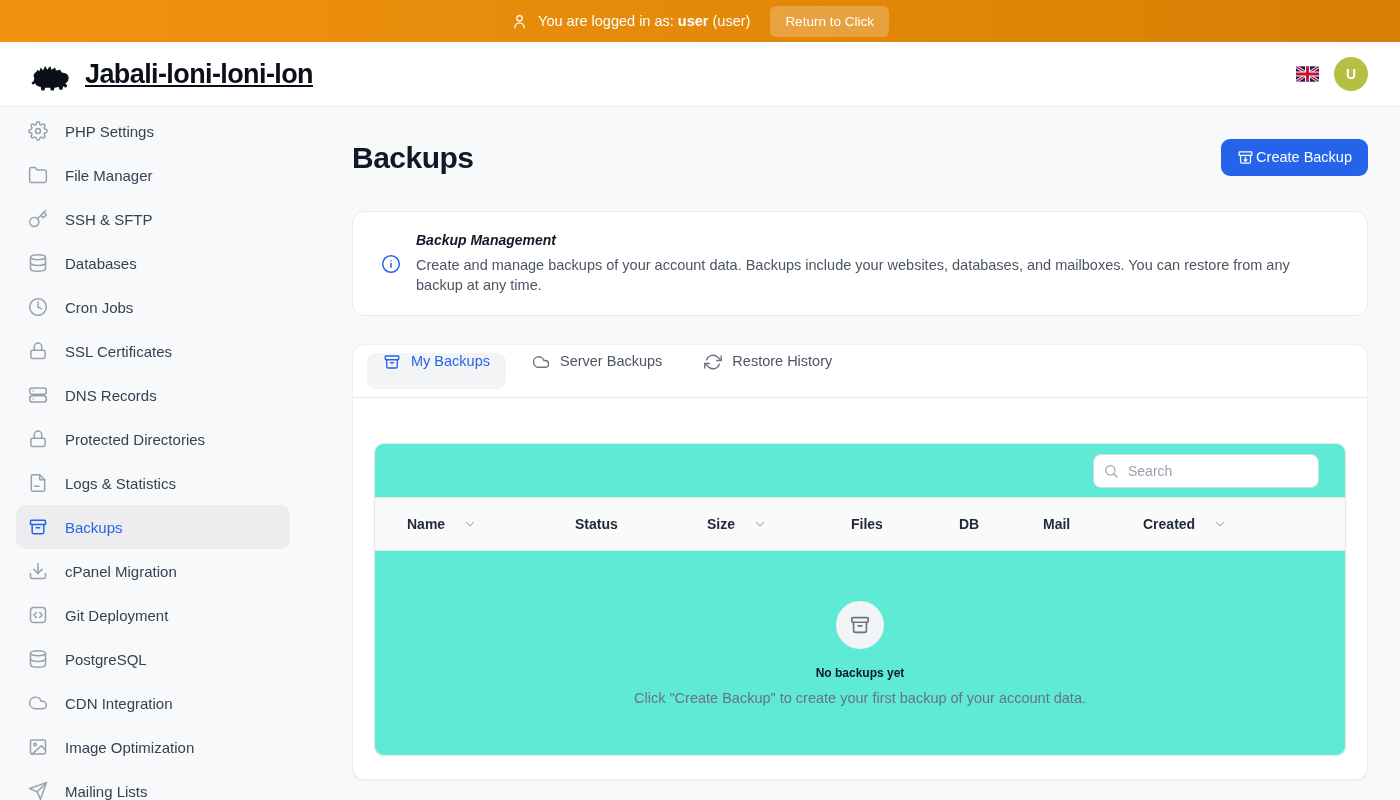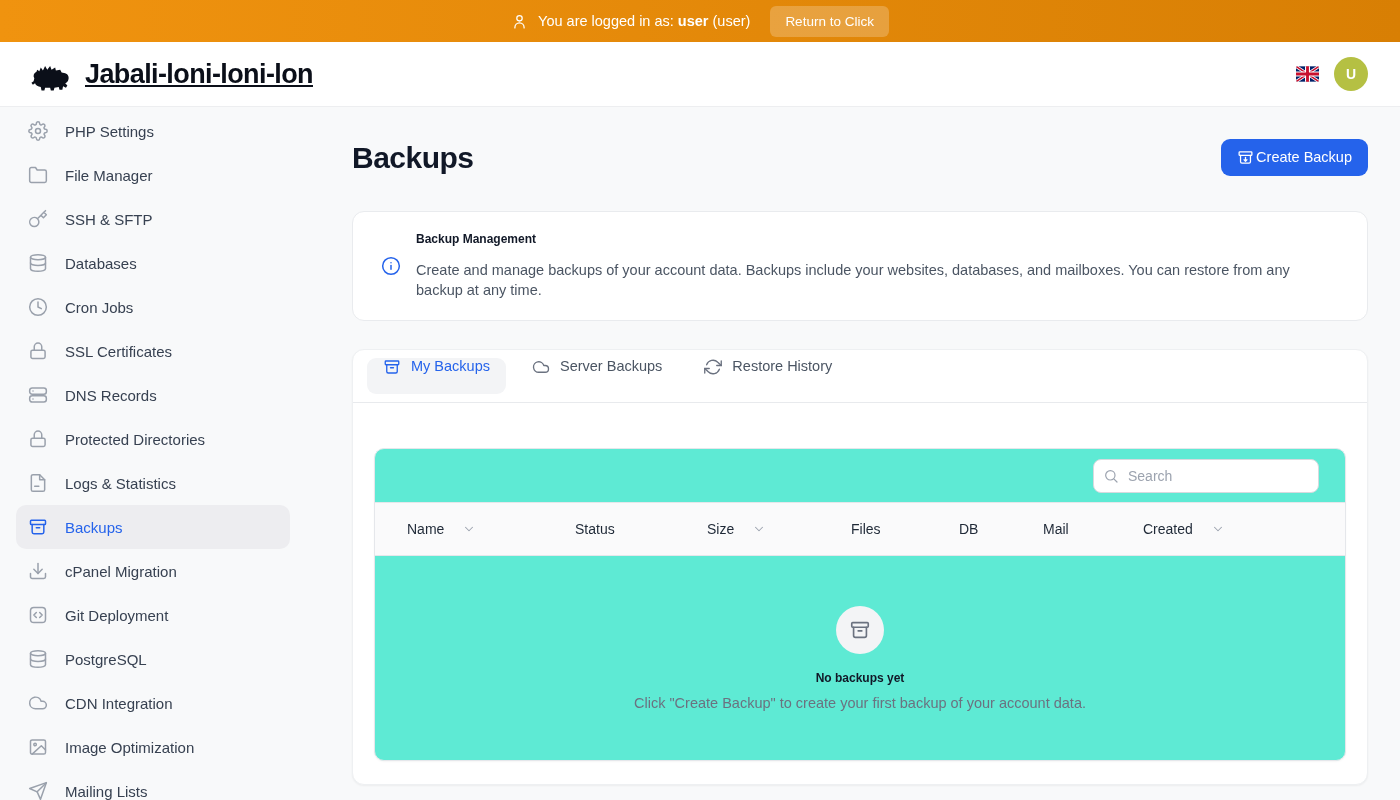--- a/index.html
+++ b/index.html
@@ -82,21 +82,21 @@
 
   
   .info-card {
     margin-top: 35px;
     background: #fff; border: 1px solid #e9ebee; border-radius: 12px;
     padding: 20px 28px; min-height: 96px;
     display: flex; align-items: center; gap: 15px;
   }
   .info-icon { color: var(--accent, #2563eb); flex: none; }
   .info-icon svg { width: 20px; height: 20px; }
-  .info-title { font-size: 12px; font-weight: 700; margin-bottom: 14px; }
+  .info-title { font-size: 14px; font-weight: 700; margin-bottom: 7px; font-style: italic; }
   .info-body { font-size: 14.5px; line-height: 20px; color: #4b5563; max-width: 932px; }
 
   
   .big-card {
     margin-top: 28px; height: 436px;
     background: #fff; border: 1px solid #eef0f2; border-radius: 12px;
     box-shadow: 0 1px 2px rgba(0,0,0,.05);
     overflow: hidden;
   }
   .tabs-row {
@@ -143,21 +143,21 @@
   .thead {
     display: grid;
     grid-template-columns: 168px 132px 144px 108px 84px 100px 1fr;
     padding-left: 32px;
     height: 54px; align-items: center;
     background: #fafafb;
     border-top: 1px solid #e5e7eb; border-bottom: 1px solid #e5e7eb;
   }
   .th {
     display: flex; align-items: center; gap: 18px;
-    font-size: 14px; font-weight: 400; color: #1f2937;
+    font-size: 14px; font-weight: 700; color: #1f2937;
   }
   .th.sortable { cursor: pointer; }
   .th .sort-icon { color: #9ca3af; }
   .th .sort-icon svg { width: 14px; height: 14px; }
 
   .empty-state {
     height: 204px;
     display: flex; flex-direction: column; align-items: center; justify-content: center;
   }
   .empty-circle {

